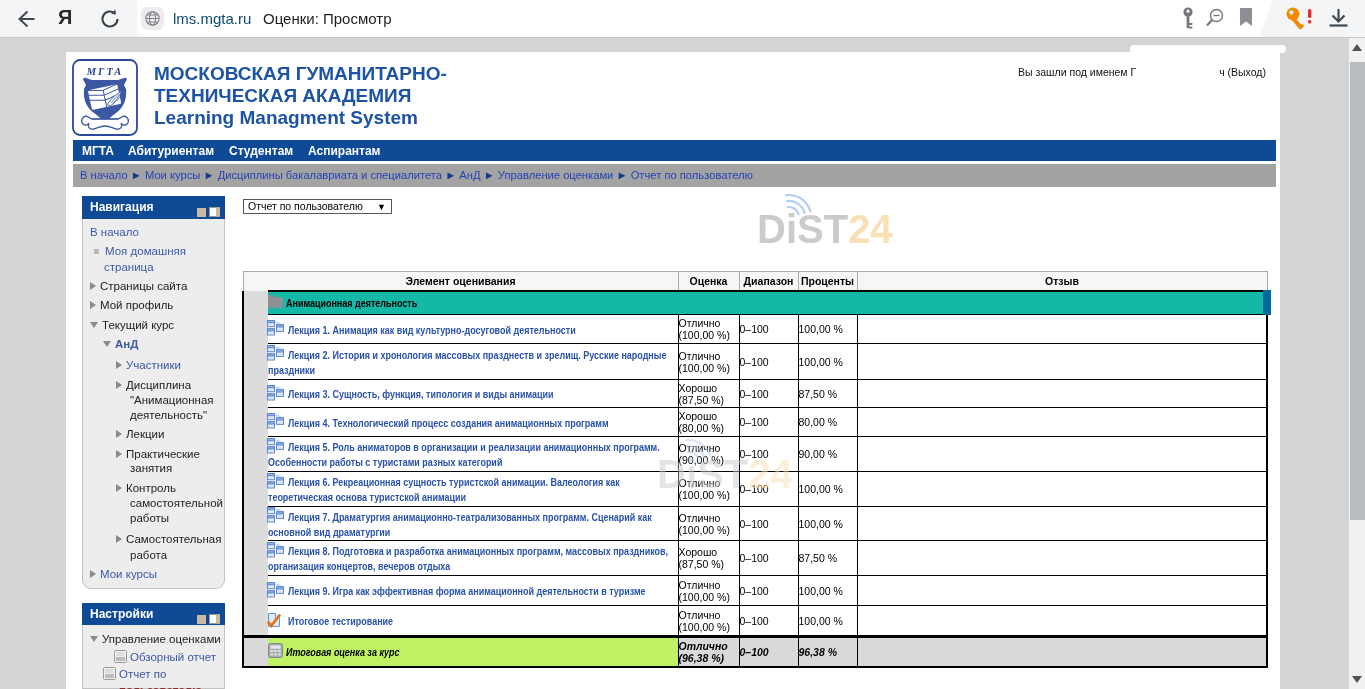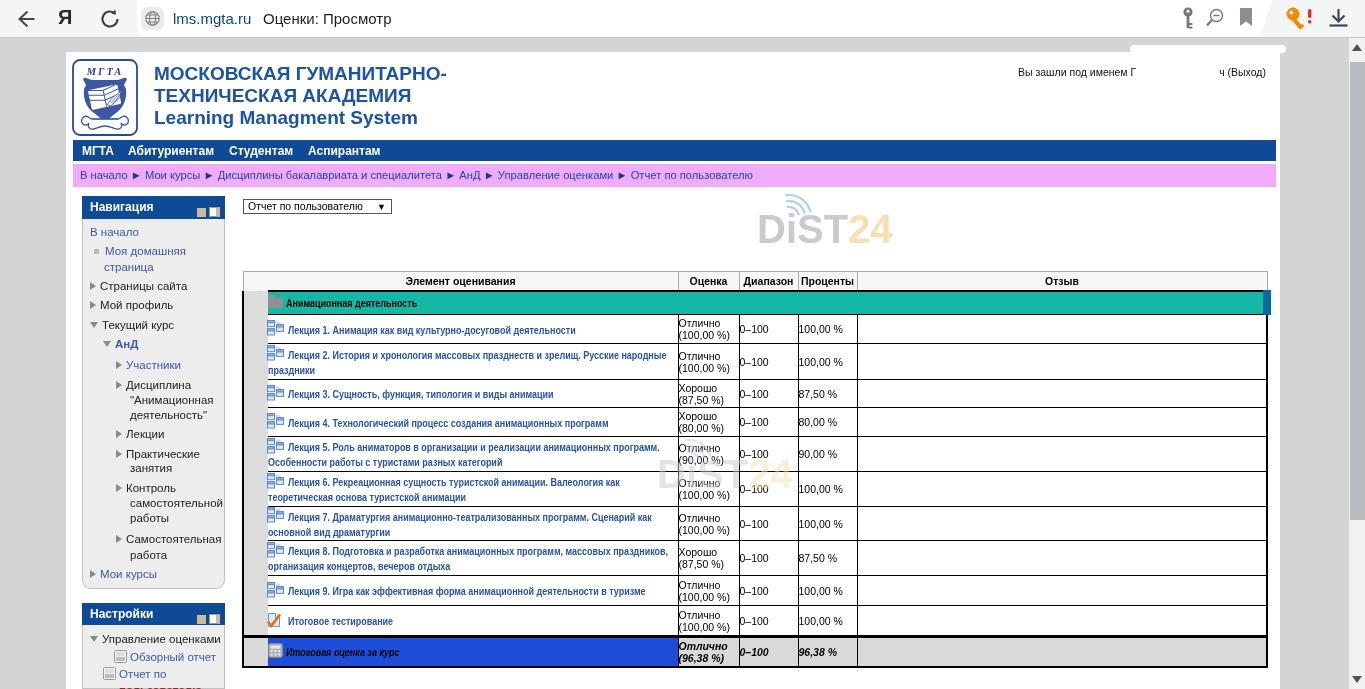--- a/index.html
+++ b/index.html
@@ -13,21 +13,21 @@
 
 
 #page { position:absolute; left:66px; top:52px; width:1214px; height:637px; background:#ffffff; }
 
 #logo { position:absolute; left:6px; top:7px; }
 #acadtitle { position:absolute; left:88px; top:11px; color:#1c53a5; font-weight:bold; font-size:19px; line-height:22px; white-space:nowrap; }
 #logintext { position:absolute; left:952px; top:14px; font-size:10.5px; color:#111; width:248px; }
 
 #navbar { position:absolute; left:7px; top:88px; width:1203px; height:21px; background:#0e4a96; color:#fff; font-size:12px; font-weight:bold; }
 #navbar span { position:absolute; top:4px; }
-#crumbbar { position:absolute; left:7px; top:112px; width:1203px; height:23px; background:#f0abfc; font-size:11.2px; color:#123a8e; }
+#crumbbar { position:absolute; left:7px; top:112px; width:1203px; height:23px; background:#a3a3a3; font-size:11.2px; color:#123a8e; }
 #crumbbar .inner { position:absolute; left:7px; top:5px; }
 .crumblink { color:#2543b5; }
 
 
 .blockhdr { position:absolute; left:16px; width:143px; height:23px; background:#0e4a96; color:#fff; font-weight:bold; font-size:12px; line-height:23px; padding-left:8px; }
 .blockbody { position:absolute; left:16px; width:143px; background:#ededed; border:1px solid #c2c2c2; border-top:none; font-size:11.5px; }
 .hicons { position:absolute; right:5px; top:6px; }
 .tree { color:#222; }
 .tree a { color:#3c58a8; }
 .titem { position:absolute; left:0; white-space:nowrap; }
@@ -53,21 +53,21 @@
 .nr { position:relative; text-indent:20px; line-height:14px; }
 .nr .micon { position:absolute; left:-1px; top:-1px; margin:0; }
 .nr .blk { text-indent:0; }
 .blk { font-size:11.5px; font-weight:bold; display:inline-block; transform:scaleX(.78); transform-origin:0 50%; line-height:14px; white-space:nowrap; vertical-align:middle;}
 td.name a { color:#2a52a8; text-decoration:none; }
 td.c { border:1px solid #000; text-align:left; vertical-align:middle; line-height:12px; }
 td.fb { border:1px solid #000; border-right:2px solid #000; }
 tr.tot td { border-top:3px solid #000; border-bottom:2px solid #000; font-weight:bold; font-style:italic; }
 tr.tot td.c { padding-bottom:4px; }
 td.totg { background:#d9d9d9; }
-td.tott { background:#1d4ed8; padding-left:4px; }
+td.tott { background:#bef264; padding-left:4px; }
 .micon { display:inline-block; vertical-align:middle; margin-right:3px; position:relative; top:-1px;}
 
 
 #sbar { position:absolute; left:1349px; top:38px; width:16px; height:651px; background:#f1f1f1; }
 #sthumb { position:absolute; left:1350px; top:62px; width:15px; height:458px; background:#b9bdbf; }
 </style></head>
 <body>
 
 <div id="chrome">
   <div id="tab"></div>

